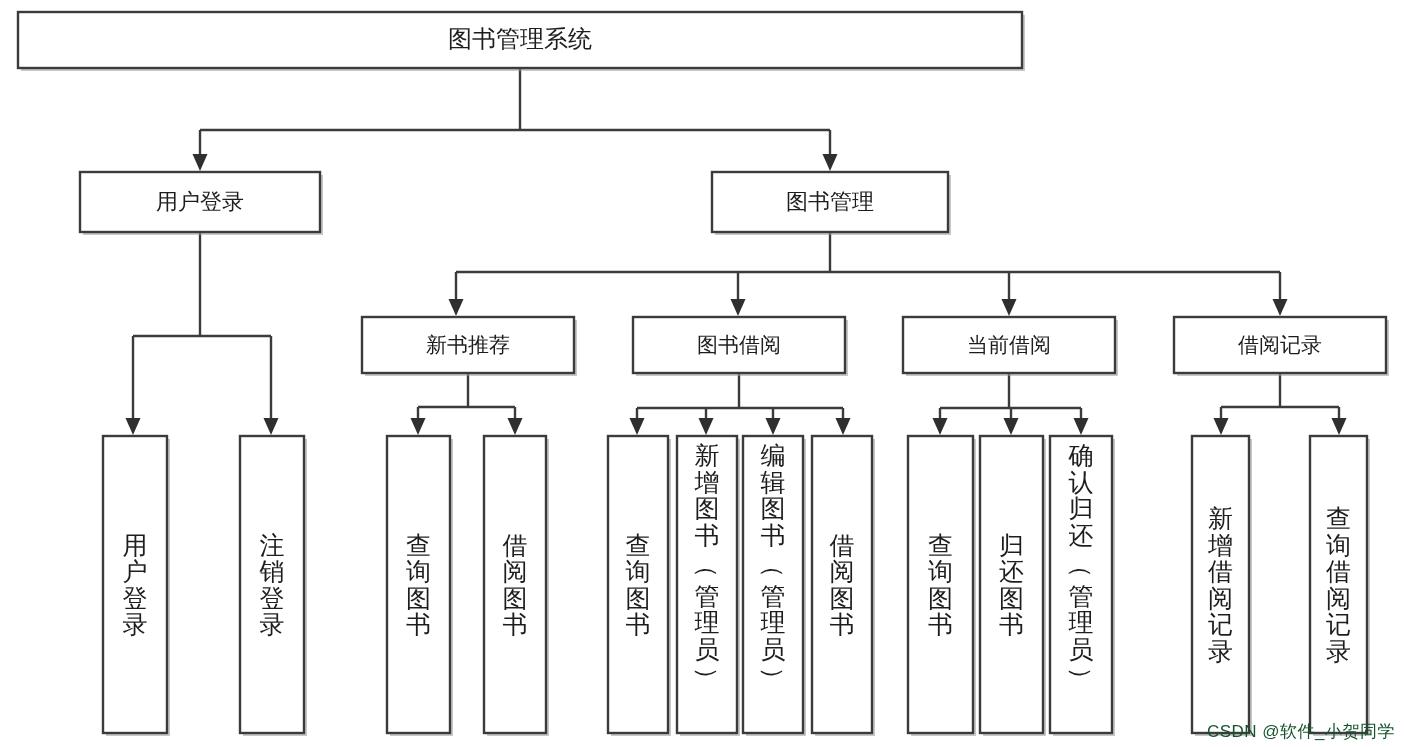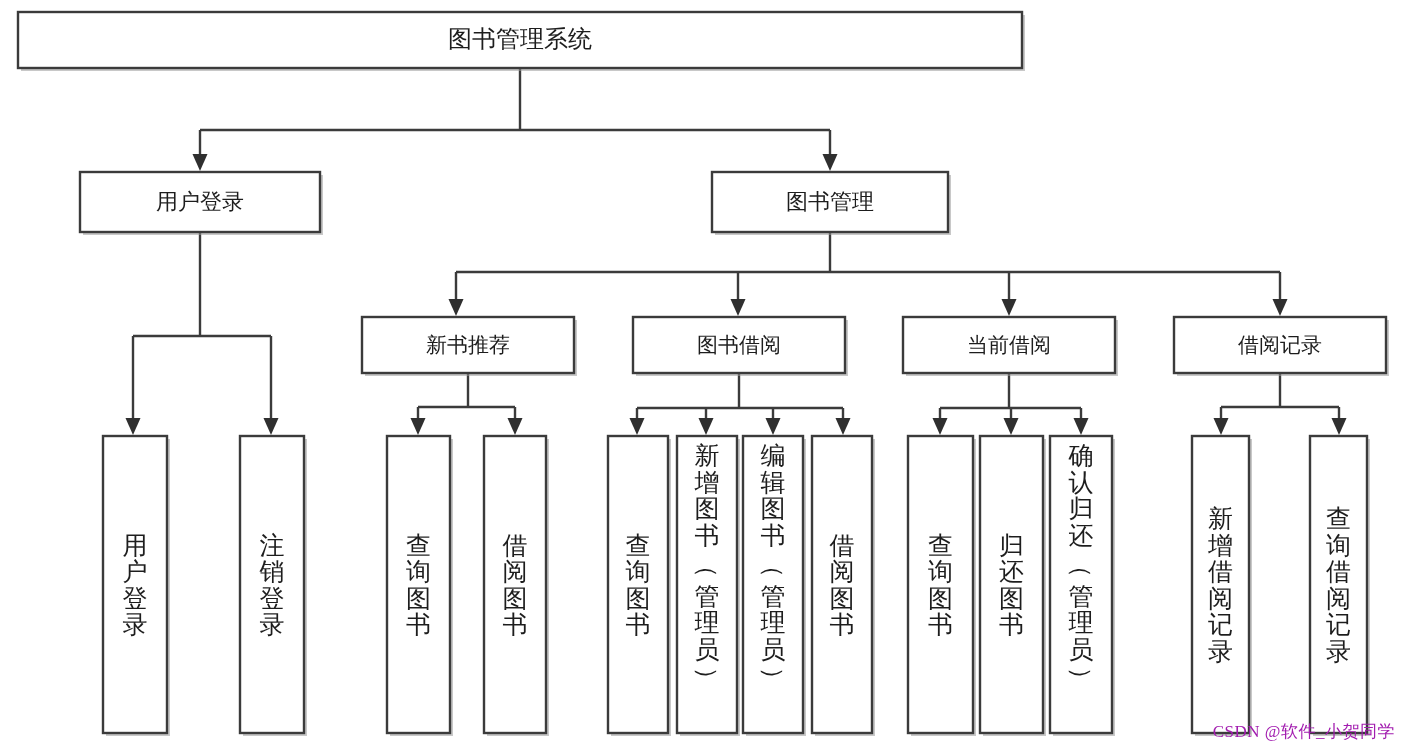--- a/index.html
+++ b/index.html
@@ -66,23 +66,23 @@
     justify-content: center;
   }
   .vchar {
     line-height: 1.06;
     display: block;
   }
   #watermark {
     position: absolute;
     right: 10px;
     bottom: 4px;
-    font-family: Liberation Serif, serif;
+    font-family: Liberation Sans, sans-serif;
     font-size: 17px;
-    color: #a21caf;
+    color: #14532d;
     letter-spacing: 0.5px;
     white-space: nowrap;
     user-select: none;
   }
 </style>
 </head>
 <body>
 
 <div id="diagram-root">
 

